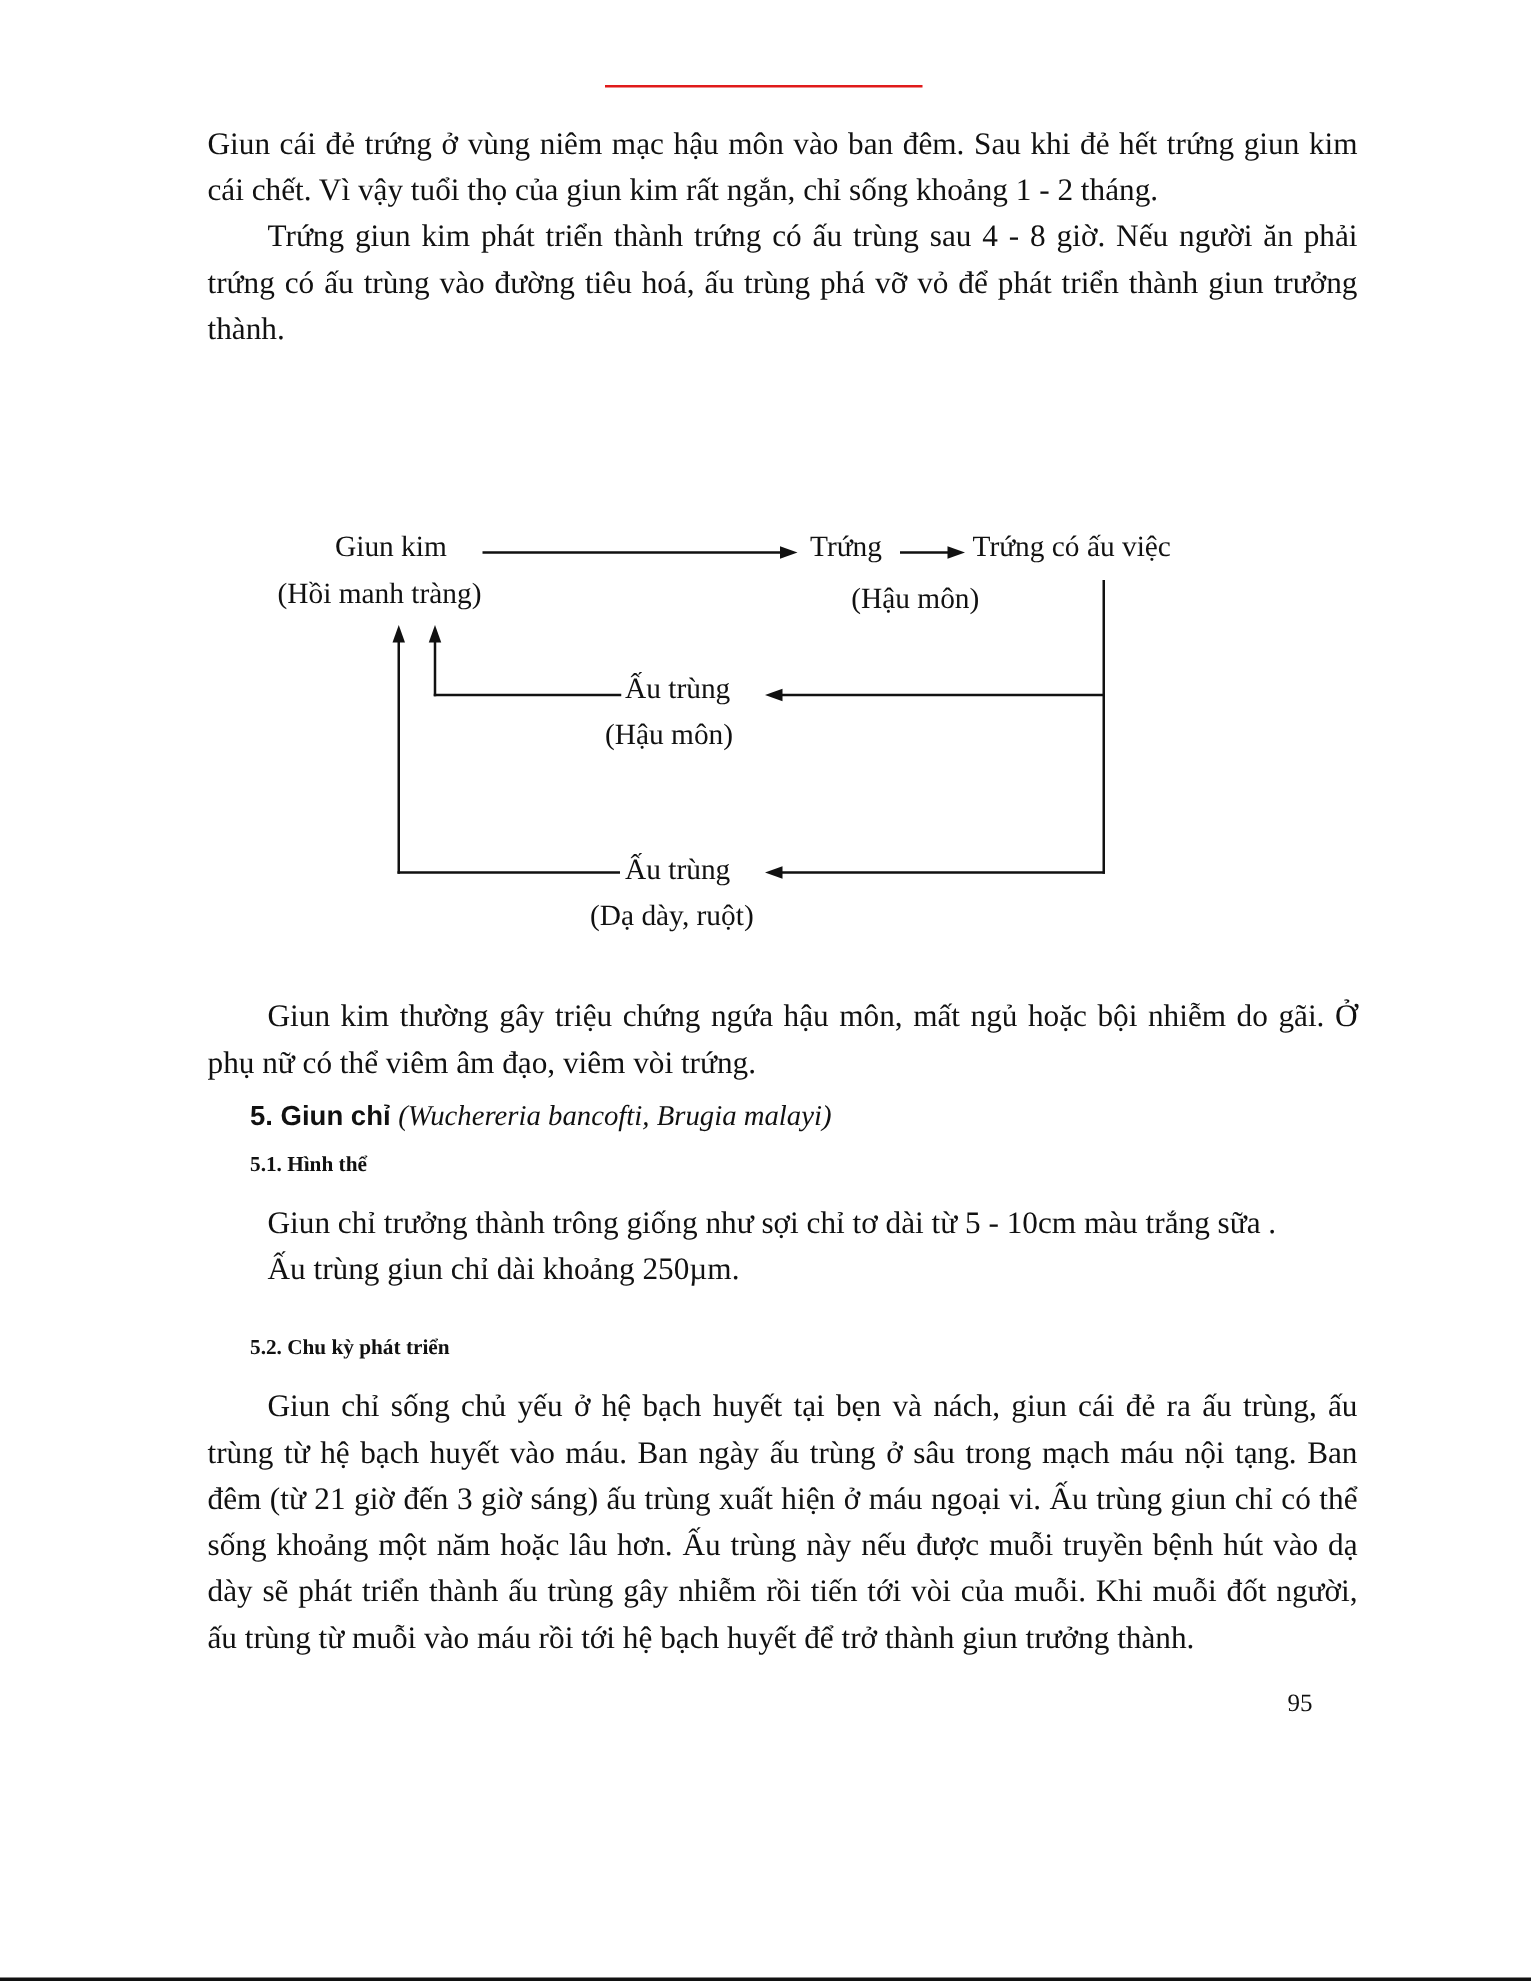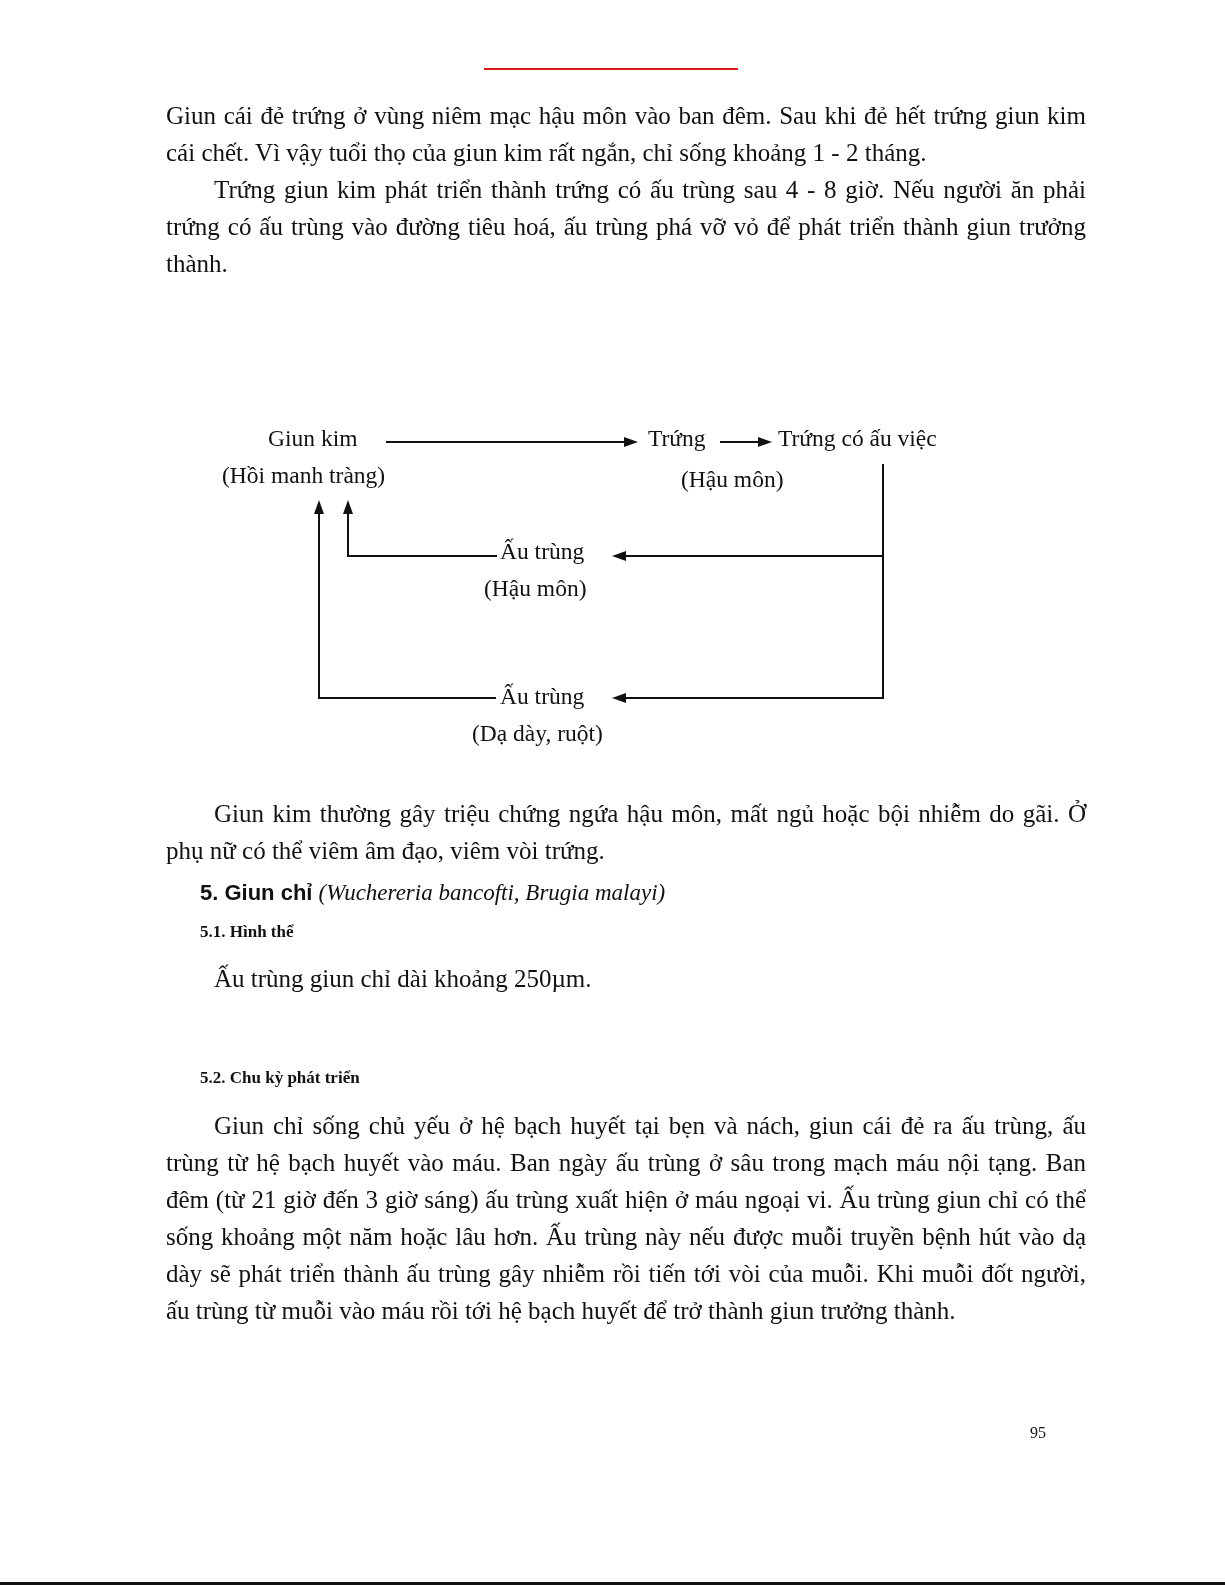--- a/index.html
+++ b/index.html
@@ -45,21 +45,21 @@
       position: absolute; width: 0; height: 0;
       border-top: 5px solid transparent; border-bottom: 5px solid transparent;
       border-right: 14px solid #111;
     }
     .arrow-up {
       position: absolute; width: 0; height: 0;
       border-left: 5px solid transparent; border-right: 5px solid transparent;
       border-bottom: 14px solid #111;
     }
     .page-number {
-      position: absolute; left: 1030px; top: 1424px; font-size: 16px; text-align: right;
+      position: absolute; left: 1030px; top: 1352px; font-size: 20px; text-align: right;
     }
     .bottom-rule {
       position: absolute; left: 0; top: 1582px; width: 1225px; height: 3px; background: #111;
     }
   </style>
 </head>
 <body>
 
 <div class="red-rule"></div>
 
@@ -107,20 +107,21 @@
 </div>
 
 <div class="heading" style="top:880px;">
   <span>5. Giun chỉ</span>
   <span class="latin">(Wuchereria bancofti, Brugia malayi)</span>
 </div>
 
 <div class="subheading" style="top:922px;">5.1. Hình thể</div>
 
 <div class="text-block" style="top:960px;">
+  <p class="indent">Giun chỉ trưởng thành trông giống như sợi chỉ tơ dài từ 5 - 10cm màu trắng sữa .</p>
   <p class="indent">Ấu trùng giun chỉ dài khoảng 250µm.</p>
 </div>
 
 <div class="subheading" style="top:1068px;">5.2. Chu kỳ phát triển</div>
 
 <div class="text-block" style="top:1107px;">
   <p class="indent">Giun chỉ sống chủ yếu ở hệ bạch huyết tại bẹn và nách, giun cái đẻ ra ấu trùng, ấu trùng từ hệ bạch huyết vào máu. Ban ngày ấu trùng ở sâu trong mạch máu nội tạng. Ban đêm (từ 21 giờ đến 3 giờ sáng) ấu trùng xuất hiện ở máu ngoại vi. Ấu trùng giun chỉ có thể sống khoảng một năm hoặc lâu hơn. Ấu trùng này nếu được muỗi truyền bệnh hút vào dạ dày sẽ phát triển thành ấu trùng gây nhiễm rồi tiến tới vòi của muỗi. Khi muỗi đốt người, ấu trùng từ muỗi vào máu rồi tới hệ bạch huyết để trở thành giun trưởng thành.</p>
 </div>
 
 <div class="page-number">95</div>

